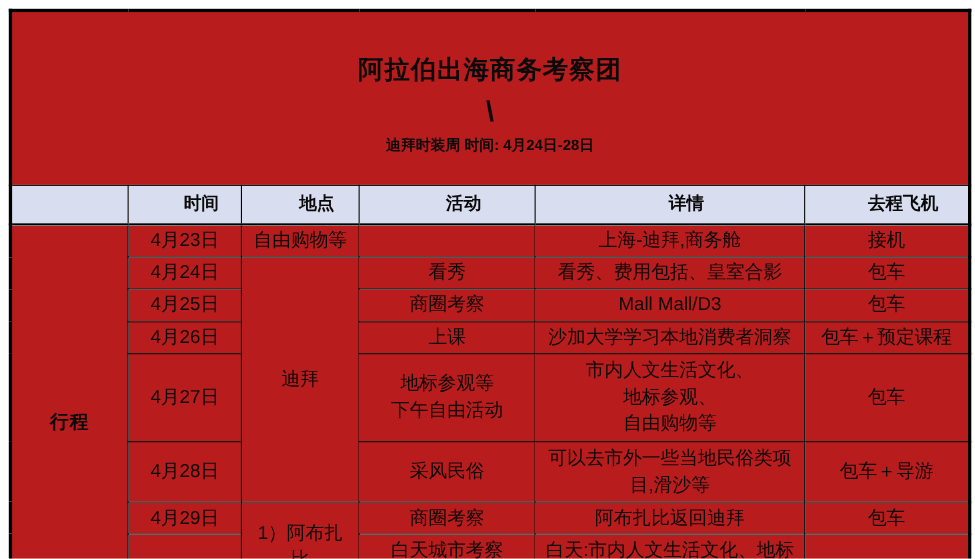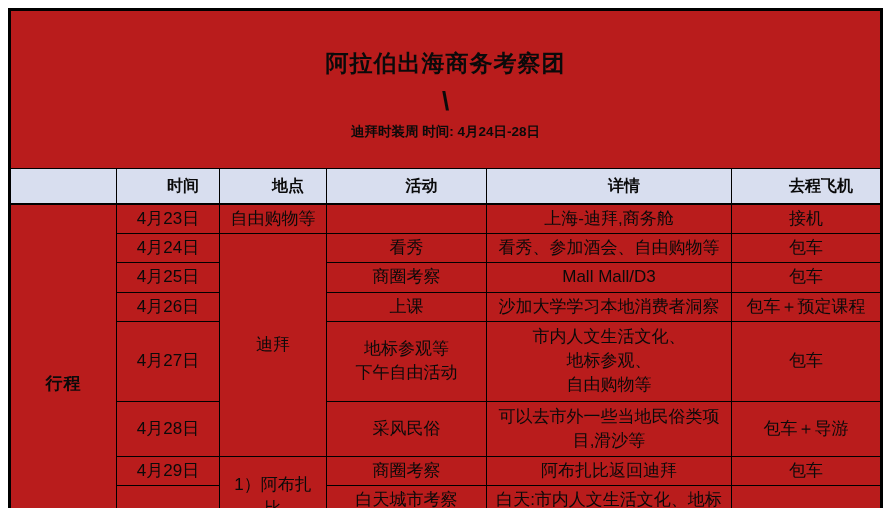--- a/index.html
+++ b/index.html
@@ -125,21 +125,21 @@
         <td>自由购物等</td>
         <td></td>
         <td>上海-迪拜,商务舱</td>
         <td>接机</td>
       </tr>
 
       <tr style="height:27px">
         <td>4月24日</td>
         <td rowspan="5">迪拜</td>
         <td>看秀</td>
-        <td>看秀、参加酒会、自由购物等</td>
+        <td>看秀、费用包括、皇室合影</td>
         <td>包车</td>
       </tr>
 
       <tr style="height:26px">
         <td>4月25日</td>
         <td>商圈考察</td>
         <td>Mall Mall/D3</td>
         <td>包车</td>
       </tr>
 

